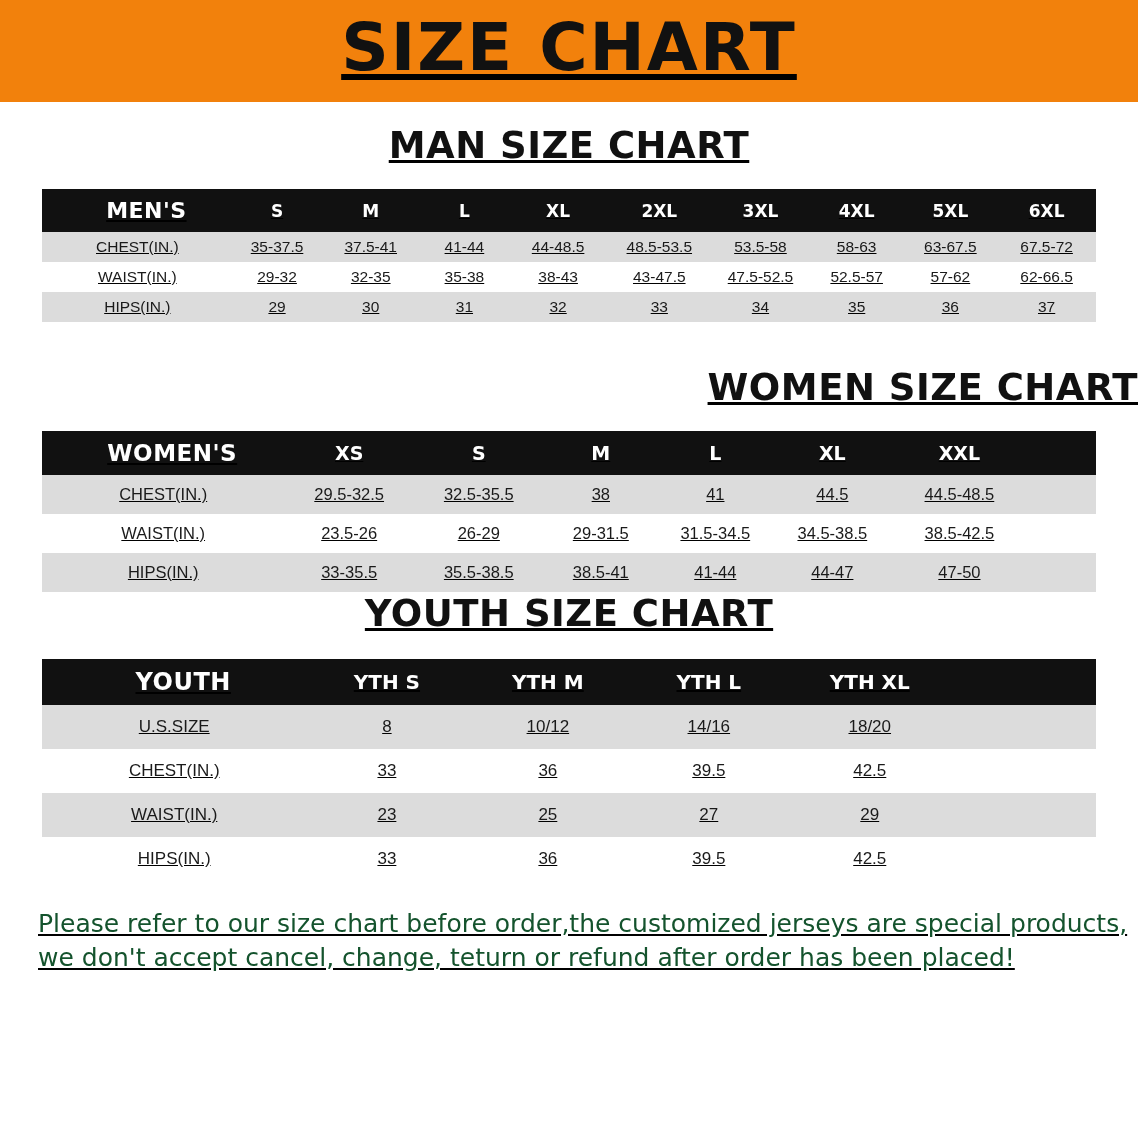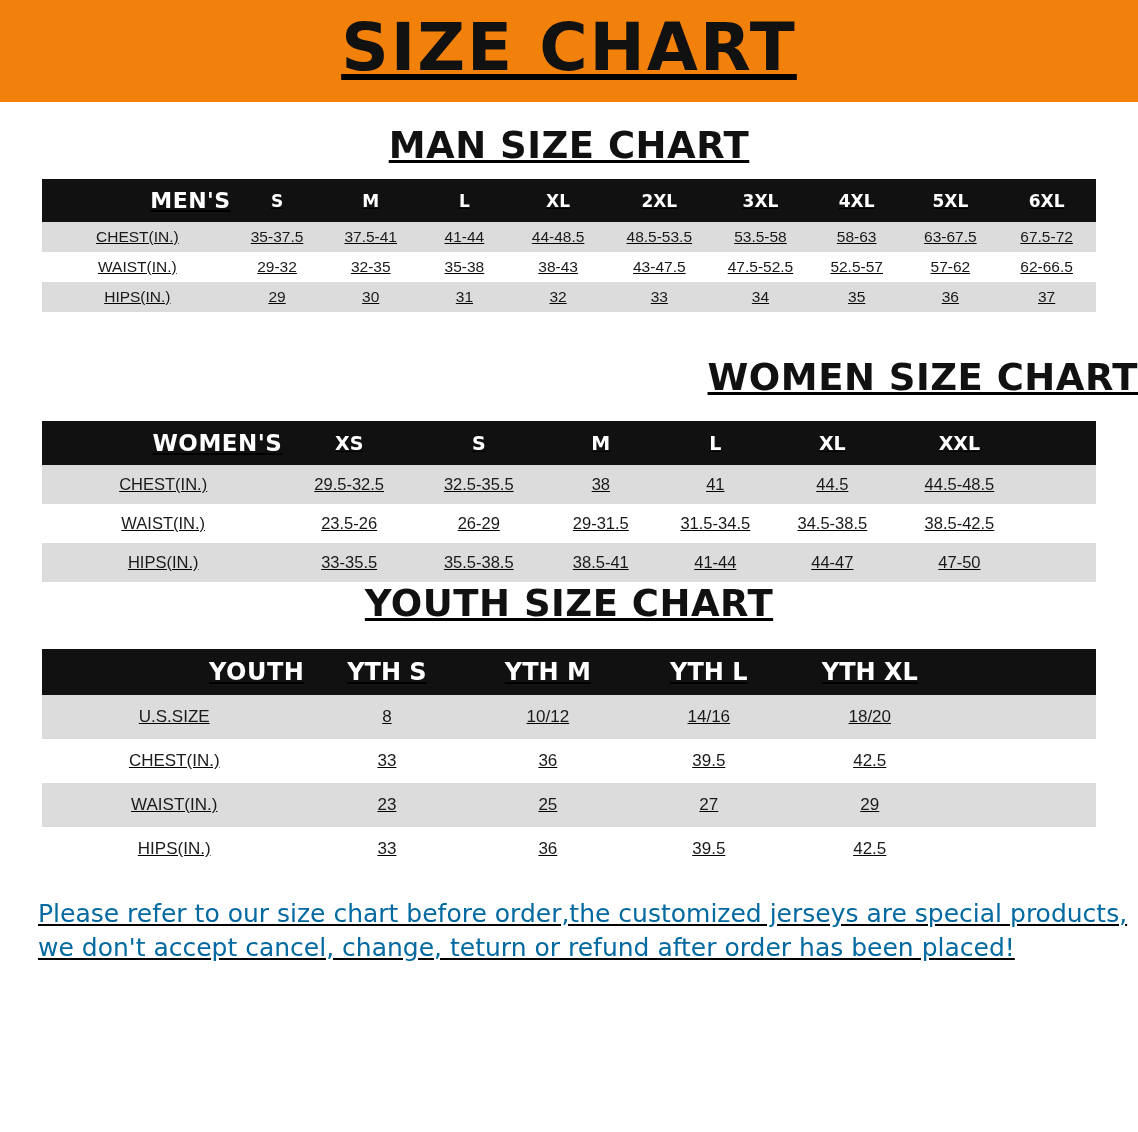--- a/index.html
+++ b/index.html
@@ -43,21 +43,21 @@
 
   
   .section-title {
     text-align: center;
     font-family: "DejaVu Sans", sans-serif;
     font-weight: bold;
     font-size: 37px;
     color: #111111;
     letter-spacing: 0.5px;
   }
-  .st-man   { margin-top: 22px; margin-bottom: 12px; }
+  .st-man   { margin-top: 22px; margin-bottom: 22px; }
   .st-women { margin-top: 44px; margin-bottom: 22px; text-align: right; }
   .st-youth { margin-bottom: 24px; }
 
   
   .table-wrap {
     margin: 0 42px;
   }
   table {
     width: 100%;
     border-collapse: collapse;
@@ -65,21 +65,21 @@
   }
   thead th {
     background: #111111;
     color: #ffffff;
     font-family: "DejaVu Sans", sans-serif;
     font-weight: bold;
     text-align: center;
     padding: 9px 2px;
   }
   thead th.rowlabel {
-    text-align: right;
+    text-align: center;
     padding-left: 20px;
   }
   tbody td {
     text-align: center;
     color: #1a1a1a;
     font-family: "Liberation Sans", sans-serif;
     padding: 6px 2px;
   }
   tbody td.rowlabel {
     text-align: center;
@@ -94,29 +94,29 @@
   .men tbody td { font-size: 15.5px; }
   .men tbody td.rowlabel { font-size: 15.5px; }
 
   
   .women thead th { font-size: 19px; }
   .women thead th.rowlabel { font-size: 23px; letter-spacing: 0.5px; }
   .women tbody td { font-size: 16.5px; padding: 10px 2px; }
   .women tbody td.rowlabel { font-size: 16.5px; }
 
   
-  .youth thead th { font-size: 24px; }
+  .youth thead th { font-size: 20px; }
   .youth thead th.rowlabel { font-size: 24px; letter-spacing: 0.5px; }
   .youth tbody td { font-size: 17px; padding: 12px 20px; }
   .youth tbody td.rowlabel { font-size: 17px; }
 
   
   .note {
     margin: 26px 38px 0 38px;
-    color: #0369a1;
+    color: #14532d;
     font-family: "DejaVu Sans", sans-serif;
     font-size: 25px;
     line-height: 1.35;
     text-align: left;
   }
   .note div { white-space: nowrap; }
 </style>
 </head>
 <body>
 

